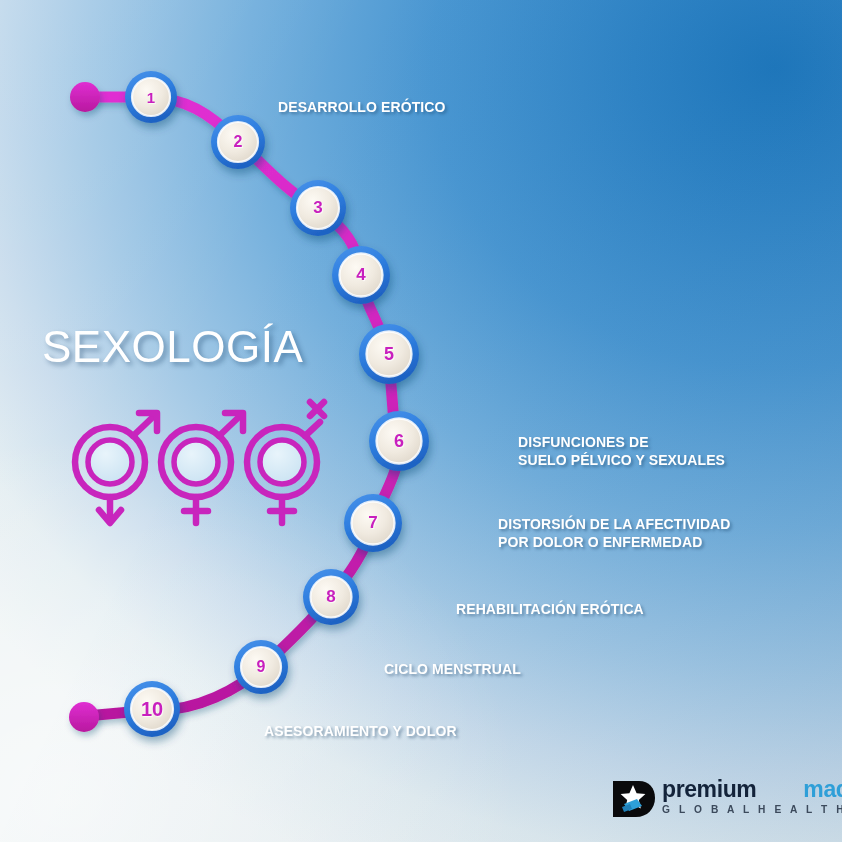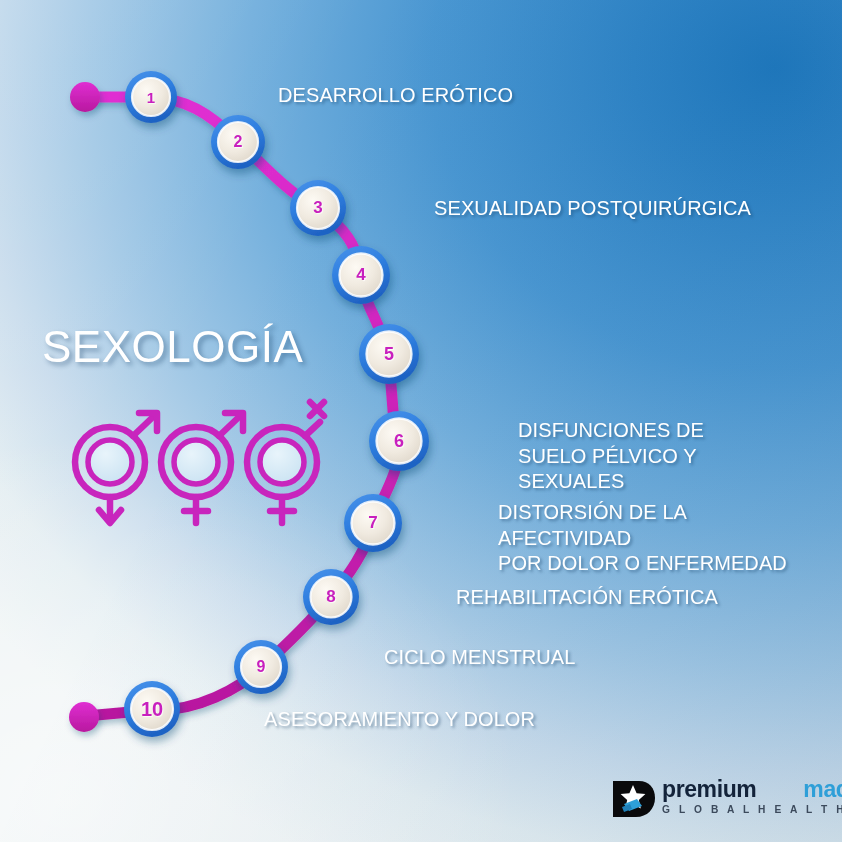--- a/index.html
+++ b/index.html
@@ -70,26 +70,27 @@
     letter-spacing: 0.5px;
     color: #ffffff;
     text-shadow: 3px 3px 5px rgba(20,60,100,0.42);
     white-space: nowrap;
   }
 
   
   .step-label {
     position: absolute;
     color: #ffffff;
-    font-size: 20px;
-    font-weight: 400;
+    font-size: 14px;
+    font-weight: 700;
     letter-spacing: 0.1px;
     line-height: 1.28;
     text-shadow: 2px 2px 3px rgba(18,58,96,0.45);
     white-space: pre-line;
+    margin-top: 16px;
   }
   .step-label.align-left  { text-align: left; }
 
   
   .node-num {
     position: absolute;
     color: #c81fbe;
     font-weight: 700;
     text-shadow: 1px 1px 1px rgba(255,255,255,0.8);
     transform: translate(-50%, -50%);
@@ -252,21 +253,20 @@
   <div class="node-num" style="left:389px; top:354px; font-size:18px;">5</div>
   <div class="node-num" style="left:399px; top:441px; font-size:18px;">6</div>
   <div class="node-num" style="left:373px; top:523px; font-size:17px;">7</div>
   <div class="node-num" style="left:331px; top:597px; font-size:17px;">8</div>
   <div class="node-num" style="left:261px; top:667px; font-size:16px;">9</div>
   <div class="node-num" style="left:152px; top:709px; font-size:20px;">10</div>
 
   <div class="step-label align-left" style="left:278px; top:83px;  width:300px;">DESARROLLO ERÓTICO</div>
 
 
-  <div class="step-label align-left" style="left:434px; top:196px; width:340px;">SEXUALIDAD POSTQUIRÚRGICA</div>
 
 
 
   <div class="step-label align-left" style="left:518px; top:418px; width:290px;">DISFUNCIONES DE
 SUELO PÉLVICO Y SEXUALES</div>
 
   <div class="step-label align-left" style="left:498px; top:500px; width:312px;">DISTORSIÓN DE LA AFECTIVIDAD
 POR DOLOR O ENFERMEDAD</div>
 
   <div class="step-label align-left" style="left:456px; top:585px; width:300px;">REHABILITACIÓN ERÓTICA</div>

